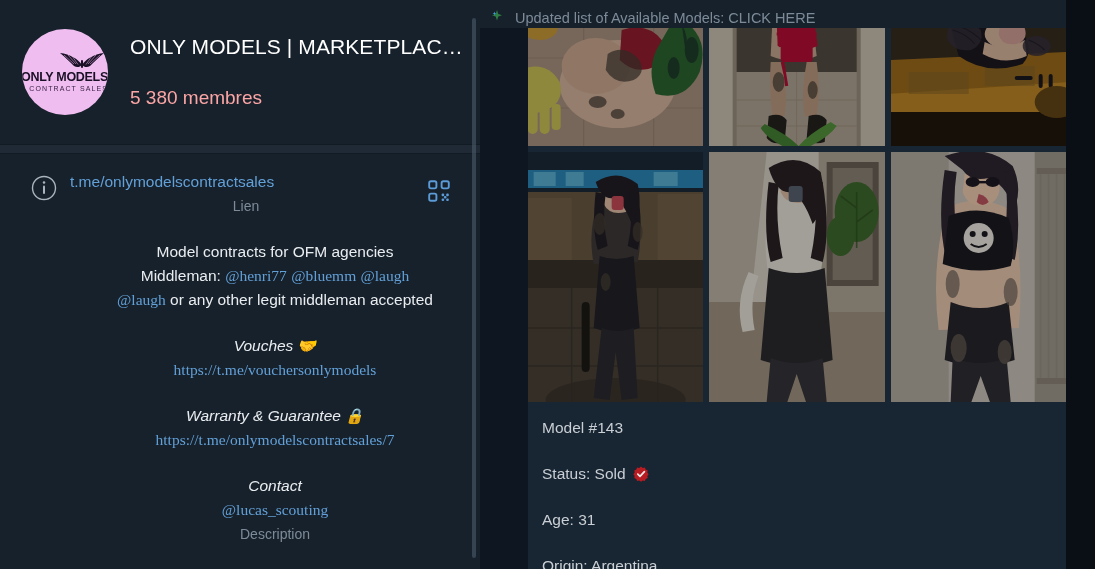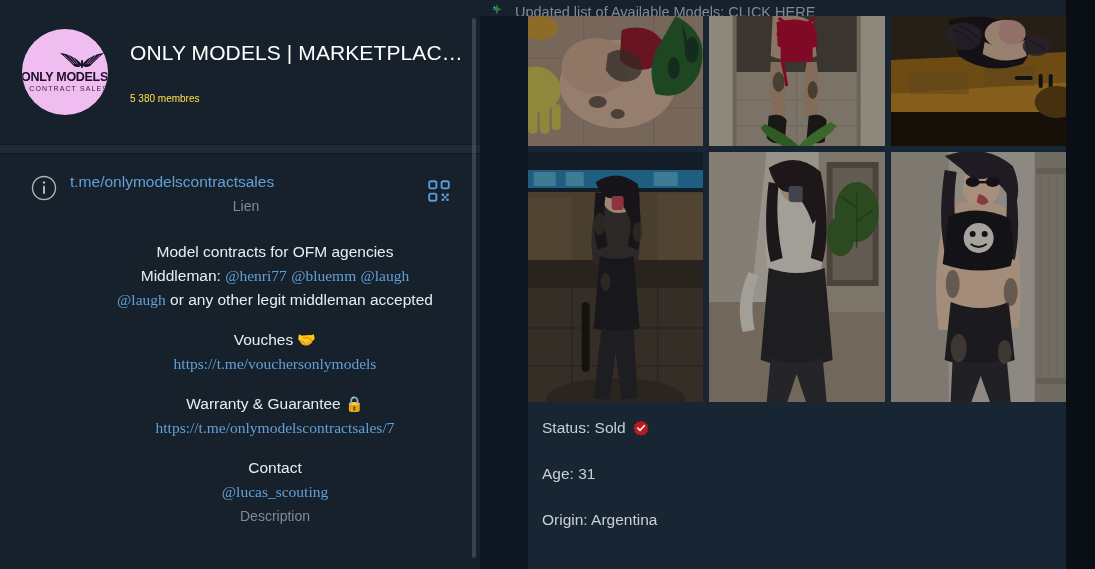--- a/index.html
+++ b/index.html
@@ -54,21 +54,21 @@
     line-height: 1.4; white-space: nowrap;
   }
   .hdr-text { margin-left: 22px; min-width: 0; }
   .ch-title {
     font-size: 21px; color: #ffffff; font-weight: 400;
     white-space: nowrap; overflow: hidden; text-overflow: ellipsis;
     max-width: 340px; letter-spacing: .1px;
   }
   .ch-members {
     margin-top: 28px;
-    font-size: 10px; color: #fde047;
+    font-size: 19px; color: #fca5a5;
   }
   .sb-divider {
     height: 10px;
     background: #232e3c;
     border-top: 1px solid #101921;
     border-bottom: 1px solid #101921;
     opacity: .75;
   }
 
   .sb-body { padding: 18px 0 0 0; position: relative; }
@@ -100,21 +100,21 @@
 
   .desc-block {
     padding: 0 24px 0 94px;
     margin-top: 26px;
     text-align: center;
   }
   .desc-line {
     font-size: 15.5px; color: #e9edf0; line-height: 24px;
     white-space: pre-wrap; word-break: break-word;
   }
-  .desc-line.gap { margin-top: 16px; }
+  .desc-line.gap { margin-top: 22px; font-style: italic; }
   .desc-line a, .ln { color: #62a0d8; cursor: pointer; font-family: Liberation Serif, serif; }
   .desc-sub {
     font-size: 14px; color: #7d8b99; margin-top: 4px;
   }
   .emo { font-size: 15px; }
 
   
   #sb-scroll {
     position: absolute; top: 18px; right: 4px;
     width: 4px; height: 540px;
@@ -124,21 +124,21 @@
   
   #chat {
     position: relative;
     width: 615px; height: 569px;
     background: #0e1621;
     flex: 0 0 615px;
     overflow: hidden;
   }
   .pinned-bar {
     position: absolute; top: 0; left: 0;
-    width: 586px; height: 16px;
+    width: 586px; height: 28px;
     background: #17212b;
     display: flex; align-items: center;
     padding-left: 10px;
     overflow: hidden;
     z-index: 5;
   }
   .pinned-emoji {
     width: 14px; height: 14px;
     display: inline-block; position: relative; top: 2px;
     flex: 0 0 14px;
@@ -536,20 +536,23 @@
                 <ellipse cx="70" cy="196" rx="8" ry="14"></ellipse>
                 <ellipse cx="116" cy="200" rx="7" ry="12"></ellipse>
               </g>
             <rect width="180" height="250" fill="#000" opacity=".28"></rect>
           </svg>
         </div>
       </div>
 
       <div class="msg-text">
         <div class="msg-line">
+          <span>Model #143</span>
+        </div>
+        <div class="msg-line">
           <span>Status: Sold</span>
           <span>
             <svg width="16" height="16" viewBox="0 0 16 16" style="display:block">
               <path d="M8 0.6 l1.7 1.3 2.1 -0.4 0.9 2 2 0.9 -0.4 2.1 1.3 1.7 -1.3 1.7 0.4 2.1 -2 0.9 -0.9 2 -2.1 -0.4 -1.7 1.3 -1.7 -1.3 -2.1 0.4 -0.9 -2 -2 -0.9 0.4 -2.1 -1.3 -1.7 1.3 -1.7 -0.4 -2.1 2 -0.9 0.9 -2 2.1 0.4 Z" fill="#b81c22"></path>
               <path d="M4.8 8.2 L7 10.3 L11.4 5.6" stroke="#f2eaea" stroke-width="1.7" fill="none" stroke-linecap="round" stroke-linejoin="round"></path>
             </svg>
           </span>
         </div>
         <div class="msg-line">
           <span>Age: 31</span>

